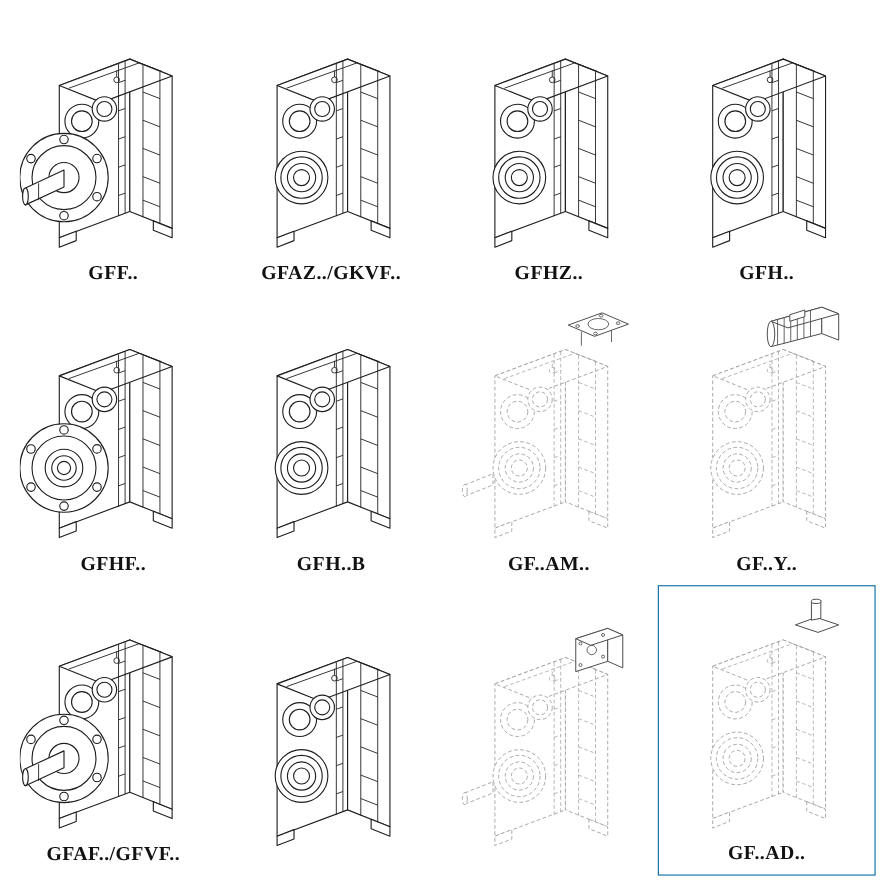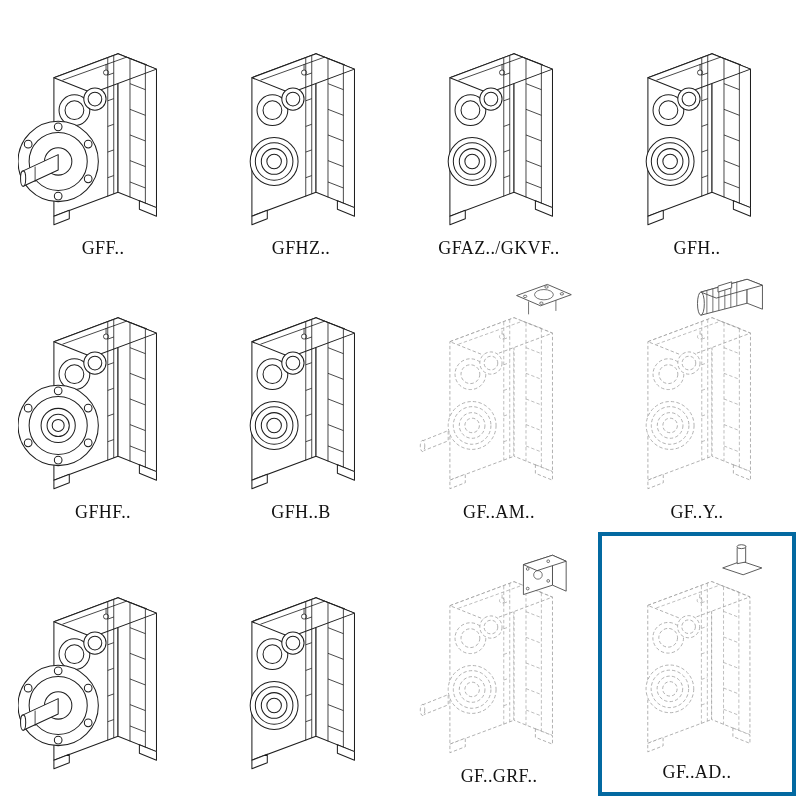--- a/index.html
+++ b/index.html
@@ -17,36 +17,36 @@
     padding: 4px;
   }
   .cell {
     display: flex;
     flex-direction: column;
     align-items: center;
     justify-content: flex-end;
     padding: 3px 2px 4px 2px;
     min-width: 0; min-height: 0;
   }
-  .cell.boxed { border: 4px solid #0369a1; }
+  .cell.boxed { border: 1px solid #0369a1; }
   .art {
     flex: 1 1 auto;
     width: 100%;
     min-height: 0;
     display: flex;
     align-items: center;
     justify-content: center;
   }
   .art svg { height: 100%; max-height: 218px; width: auto; }
   .label {
     height: 32px;
     display: flex;
     align-items: center;
     justify-content: center;
-    font-weight: 400;
+    font-weight: 700;
     font-size: 18px;
     letter-spacing: 0.4px;
     color: #121212;
     white-space: nowrap;
   }
 </style>
 </head>
 <body>
 
 <div class="grid">
@@ -127,21 +127,21 @@
           <circle cx="66" cy="116" r="18" fill="#ffffff" stroke="#1f1f1f" stroke-width="1.2" stroke-linejoin="round"></circle>
           <circle cx="66" cy="116" r="11" fill="#ffffff" stroke="#1f1f1f" stroke-width="1.2" stroke-linejoin="round"></circle>
           <circle cx="90" cy="103" r="13" fill="#ffffff" stroke="#1f1f1f" stroke-width="1.2" stroke-linejoin="round"></circle>
           <circle cx="90" cy="103" r="8" fill="#ffffff" stroke="#1f1f1f" stroke-width="1.2" stroke-linejoin="round"></circle>
           <circle cx="68" cy="176" r="28" fill="#ffffff" stroke="#1f1f1f" stroke-width="1.2" stroke-linejoin="round"></circle>
           <circle cx="68" cy="176" r="22" fill="#ffffff" stroke="#1f1f1f" stroke-width="1.2" stroke-linejoin="round"></circle>
           <circle cx="68" cy="176" r="15" fill="#ffffff" stroke="#1f1f1f" stroke-width="1.2" stroke-linejoin="round"></circle>
           <circle cx="68" cy="176" r="8.5" fill="#ffffff" stroke="#1f1f1f" stroke-width="1.2" stroke-linejoin="round"></circle>
         </svg>
       </div>
-    <figcaption class="label">GFHZ..</figcaption>
+    <figcaption class="label">GFAZ../GKVF..</figcaption>
   </figure>
 
   <figure class="cell">
     <div class="art">
         <svg viewBox="0 0 200 255" xmlns="http://www.w3.org/2000/svg" preserveAspectRatio="xMidYMid meet">
           <polygon points="42,78 117,50 117,212 42,240" fill="#ffffff" stroke="#1f1f1f" stroke-width="1.2" stroke-linejoin="round"></polygon>
           <polygon points="117,50 162,68 162,230 117,212" fill="#ffffff" stroke="#1f1f1f" stroke-width="1.2" stroke-linejoin="round"></polygon>
           <polygon points="42,78 117,50 162,68 87,96" fill="#ffffff" stroke="#1f1f1f" stroke-width="1.2" stroke-linejoin="round"></polygon>
           <line x1="52" y1="81" x2="127" y2="54" fill="none" stroke="#1f1f1f" stroke-width="0.95"></line>
           <line x1="127" y1="54" x2="151" y2="63" fill="none" stroke="#1f1f1f" stroke-width="0.95"></line>
@@ -166,21 +166,21 @@
           <circle cx="66" cy="116" r="18" fill="#ffffff" stroke="#1f1f1f" stroke-width="1.2" stroke-linejoin="round"></circle>
           <circle cx="66" cy="116" r="11" fill="#ffffff" stroke="#1f1f1f" stroke-width="1.2" stroke-linejoin="round"></circle>
           <circle cx="90" cy="103" r="13" fill="#ffffff" stroke="#1f1f1f" stroke-width="1.2" stroke-linejoin="round"></circle>
           <circle cx="90" cy="103" r="8" fill="#ffffff" stroke="#1f1f1f" stroke-width="1.2" stroke-linejoin="round"></circle>
           <circle cx="68" cy="176" r="28" fill="#ffffff" stroke="#1f1f1f" stroke-width="1.2" stroke-linejoin="round"></circle>
           <circle cx="68" cy="176" r="22" fill="#ffffff" stroke="#1f1f1f" stroke-width="1.2" stroke-linejoin="round"></circle>
           <circle cx="68" cy="176" r="15" fill="#ffffff" stroke="#1f1f1f" stroke-width="1.2" stroke-linejoin="round"></circle>
           <circle cx="68" cy="176" r="8.5" fill="#ffffff" stroke="#1f1f1f" stroke-width="1.2" stroke-linejoin="round"></circle>
         </svg>
       </div>
-    <figcaption class="label">GFAZ../GKVF..</figcaption>
+    <figcaption class="label">GFHZ..</figcaption>
   </figure>
 
   <figure class="cell">
     <div class="art">
         <svg viewBox="0 0 200 255" xmlns="http://www.w3.org/2000/svg" preserveAspectRatio="xMidYMid meet">
           <polygon points="42,78 117,50 117,212 42,240" fill="#ffffff" stroke="#1f1f1f" stroke-width="1.2" stroke-linejoin="round"></polygon>
           <polygon points="117,50 162,68 162,230 117,212" fill="#ffffff" stroke="#1f1f1f" stroke-width="1.2" stroke-linejoin="round"></polygon>
           <polygon points="42,78 117,50 162,68 87,96" fill="#ffffff" stroke="#1f1f1f" stroke-width="1.2" stroke-linejoin="round"></polygon>
           <line x1="52" y1="81" x2="127" y2="54" fill="none" stroke="#1f1f1f" stroke-width="0.95"></line>
           <line x1="127" y1="54" x2="151" y2="63" fill="none" stroke="#1f1f1f" stroke-width="0.95"></line>
@@ -436,20 +436,21 @@
           <circle cx="82.1" cy="196.3" r="4.5" fill="#ffffff" stroke="#1f1f1f" stroke-width="1.2" stroke-linejoin="round"></circle>
           <circle cx="47.0" cy="216.5" r="4.5" fill="#ffffff" stroke="#1f1f1f" stroke-width="1.2" stroke-linejoin="round"></circle>
           <circle cx="11.9" cy="196.3" r="4.5" fill="#ffffff" stroke="#1f1f1f" stroke-width="1.2" stroke-linejoin="round"></circle>
           <circle cx="11.9" cy="155.8" r="4.5" fill="#ffffff" stroke="#1f1f1f" stroke-width="1.2" stroke-linejoin="round"></circle>
           <circle cx="47" cy="176" r="16" fill="#ffffff" stroke="#1f1f1f" stroke-width="1.2" stroke-linejoin="round"></circle>
           <polygon points="6,187 47,168 47,186 6,205" fill="#ffffff" stroke="#1f1f1f" stroke-width="1.2" stroke-linejoin="round"></polygon>
           <ellipse cx="6" cy="196" rx="3" ry="9" fill="#ffffff" stroke="#1f1f1f" stroke-width="1.2" stroke-linejoin="round"></ellipse>
           <line x1="20" y1="182" x2="20" y2="200" fill="none" stroke="#1f1f1f" stroke-width="0.95"></line>
         </svg>
       </div>
+    <figcaption class="label">GFAF../GFVF..</figcaption>
   </figure>
 
   <figure class="cell">
     <div class="art">
         <svg viewBox="0 0 200 255" xmlns="http://www.w3.org/2000/svg" preserveAspectRatio="xMidYMid meet">
           <polygon points="42,78 117,50 117,212 42,240" fill="#ffffff" stroke="#1f1f1f" stroke-width="1.2" stroke-linejoin="round"></polygon>
           <polygon points="117,50 162,68 162,230 117,212" fill="#ffffff" stroke="#1f1f1f" stroke-width="1.2" stroke-linejoin="round"></polygon>
           <polygon points="42,78 117,50 162,68 87,96" fill="#ffffff" stroke="#1f1f1f" stroke-width="1.2" stroke-linejoin="round"></polygon>
           <line x1="52" y1="81" x2="127" y2="54" fill="none" stroke="#1f1f1f" stroke-width="0.95"></line>
           <line x1="127" y1="54" x2="151" y2="63" fill="none" stroke="#1f1f1f" stroke-width="0.95"></line>
@@ -522,21 +523,20 @@
           <polygon points="128,30 162,19 162,54 128,65" fill="#ffffff" stroke="#4a4a4a" stroke-width="1.05" stroke-linejoin="round"></polygon>
           <polygon points="162,19 178,26 178,61 162,54" fill="#ffffff" stroke="#4a4a4a" stroke-width="1.05" stroke-linejoin="round"></polygon>
           <polygon points="128,30 162,19 178,26 144,37" fill="#ffffff" stroke="#4a4a4a" stroke-width="1.05" stroke-linejoin="round"></polygon>
           <circle cx="145" cy="42" r="5" fill="none" stroke="#4a4a4a" stroke-width="0.9"></circle>
           <circle cx="133" cy="35" r="1.6" fill="none" stroke="#4a4a4a" stroke-width="0.9"></circle>
           <circle cx="157" cy="26" r="1.6" fill="none" stroke="#4a4a4a" stroke-width="0.9"></circle>
           <circle cx="157" cy="49" r="1.6" fill="none" stroke="#4a4a4a" stroke-width="0.9"></circle>
           <circle cx="133" cy="58" r="1.6" fill="none" stroke="#4a4a4a" stroke-width="0.9"></circle>
         </svg>
       </div>
-    <figcaption class="label">GF..GRF..</figcaption>
   </figure>
 
   <figure class="cell boxed">
     <div class="art">
         <svg viewBox="0 0 200 255" xmlns="http://www.w3.org/2000/svg" preserveAspectRatio="xMidYMid meet">
           <polygon points="42,78 117,50 117,212 42,240" fill="#ffffff" stroke="#9a9a9a" stroke-width="0.9" stroke-linejoin="round" stroke-dasharray="4 2.6"></polygon>
           <polygon points="117,50 162,68 162,230 117,212" fill="#ffffff" stroke="#9a9a9a" stroke-width="0.9" stroke-linejoin="round" stroke-dasharray="4 2.6"></polygon>
           <polygon points="42,78 117,50 162,68 87,96" fill="#ffffff" stroke="#9a9a9a" stroke-width="0.9" stroke-linejoin="round" stroke-dasharray="4 2.6"></polygon>
           <line x1="52" y1="81" x2="127" y2="54" fill="none" stroke="#9a9a9a" stroke-width="0.75" stroke-dasharray="4 2.6"></line>
           <line x1="127" y1="54" x2="151" y2="63" fill="none" stroke="#9a9a9a" stroke-width="0.75" stroke-dasharray="4 2.6"></line>

